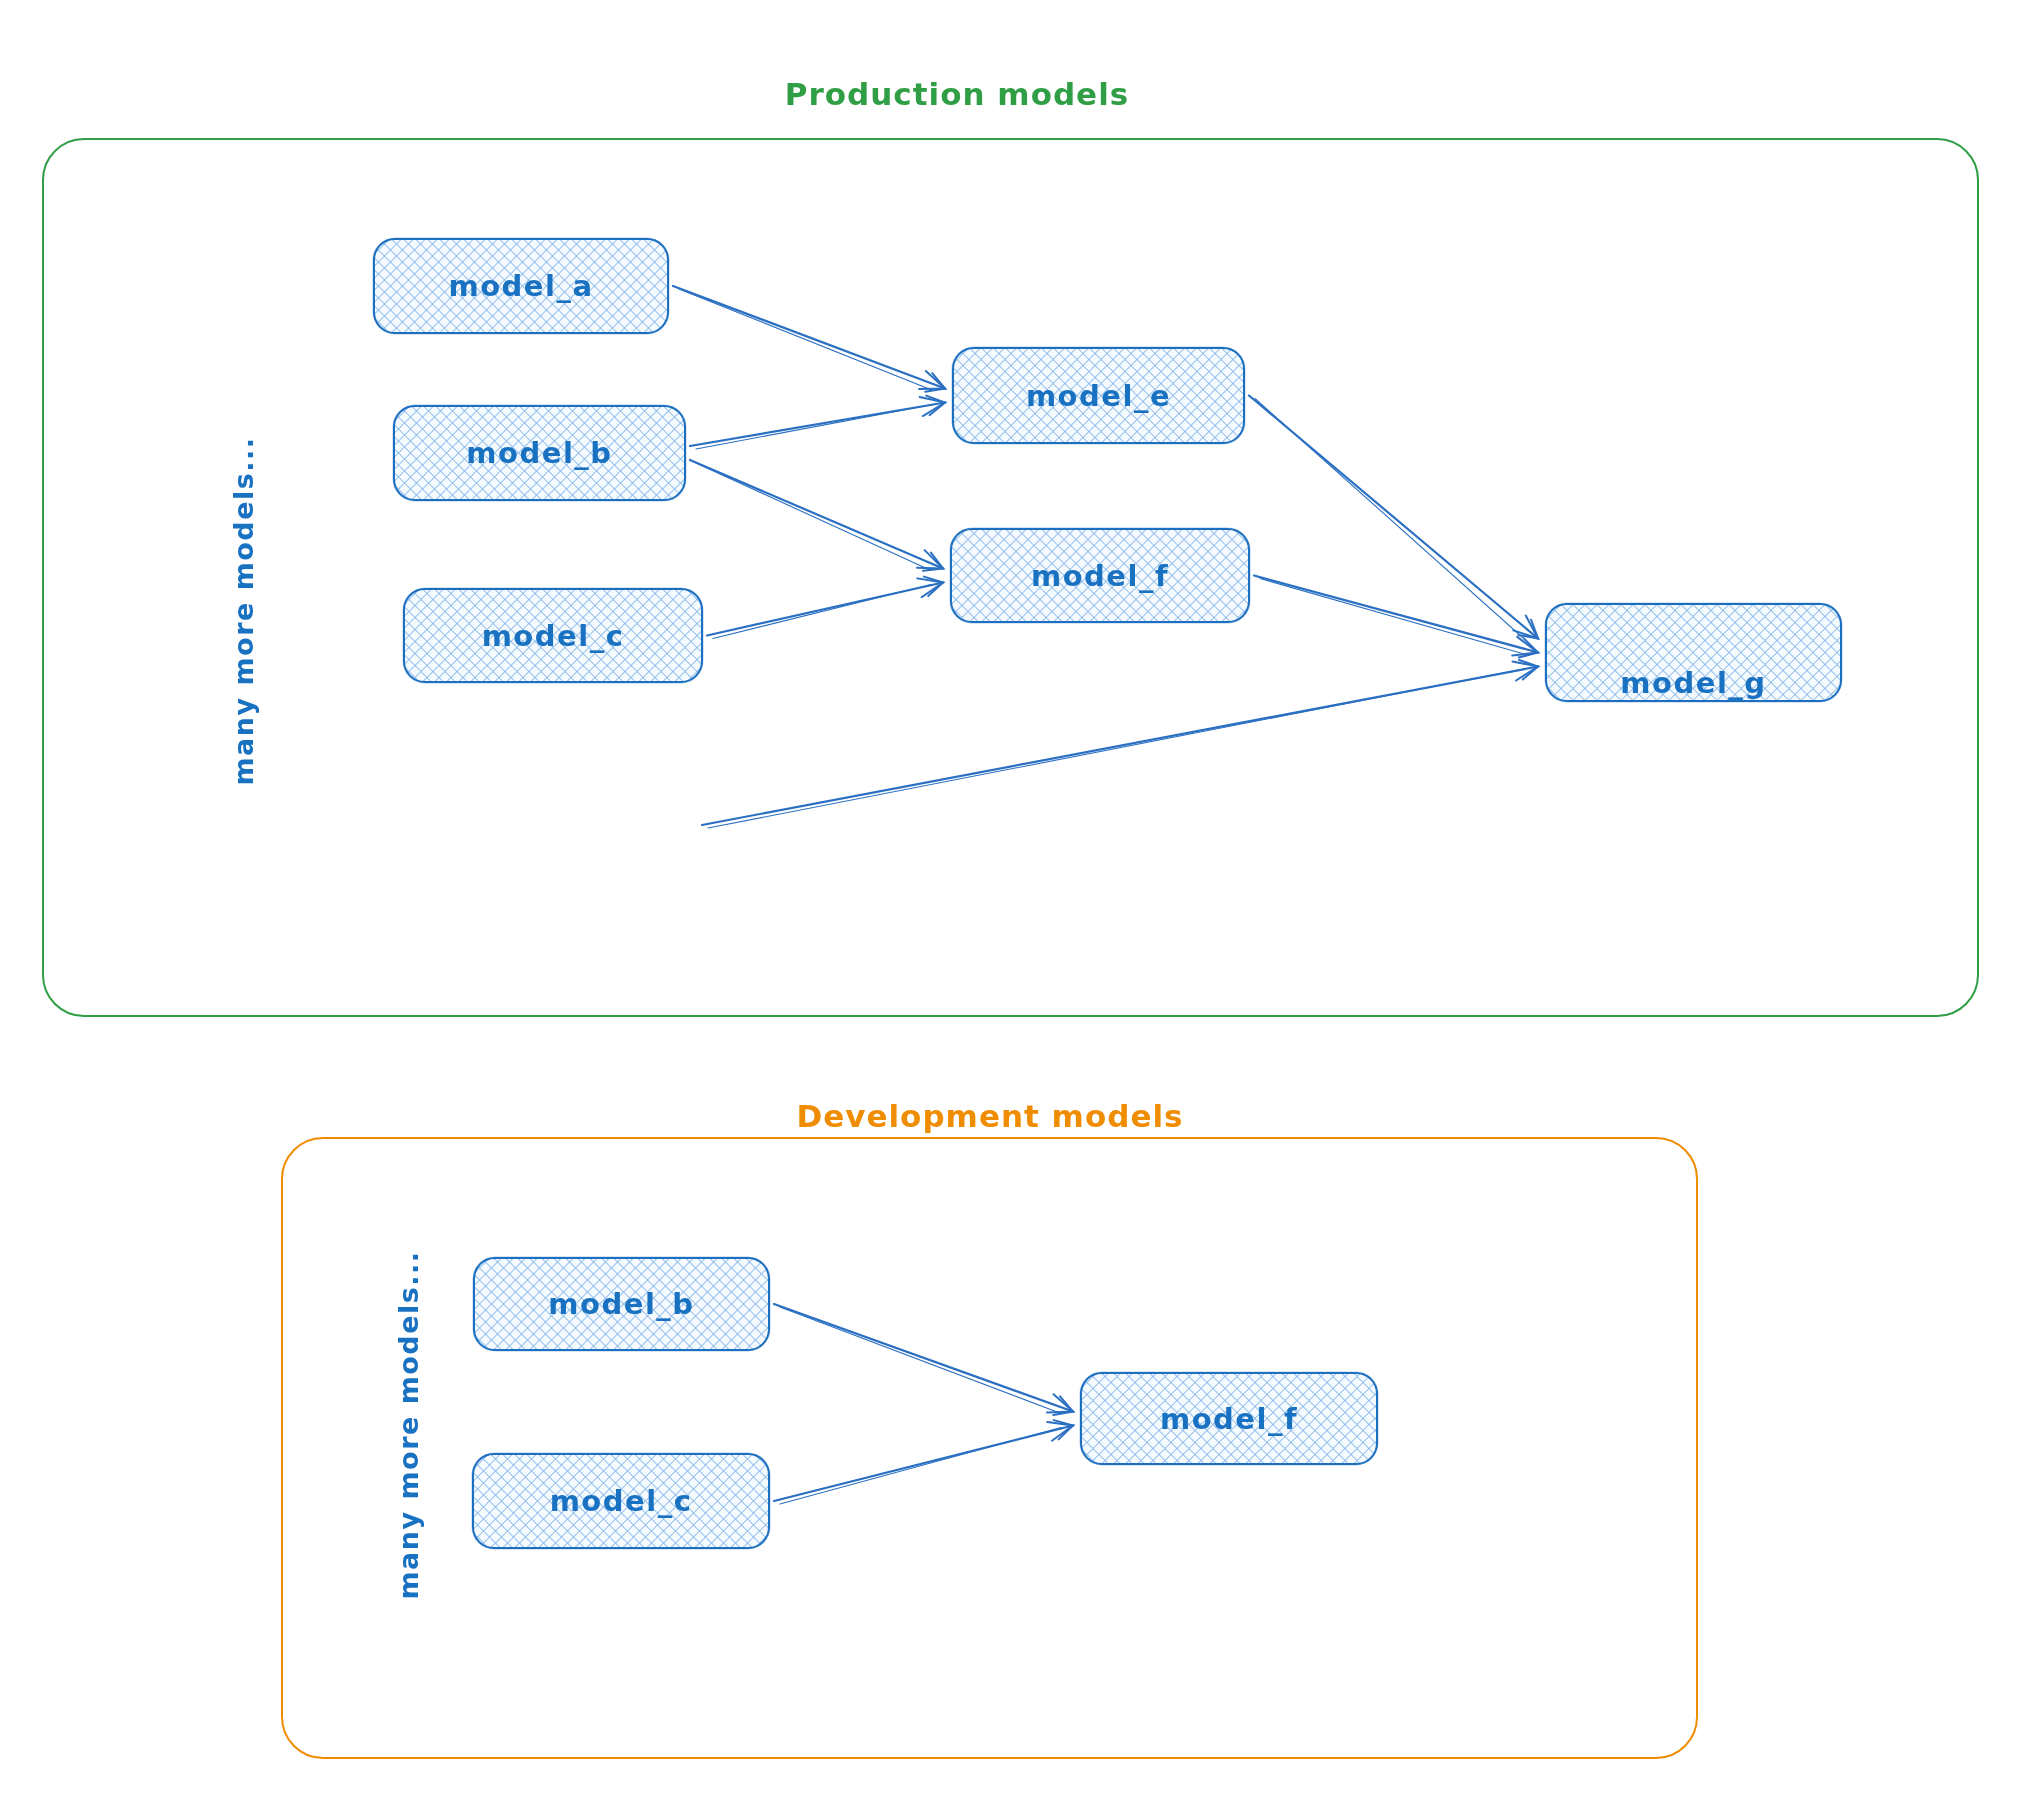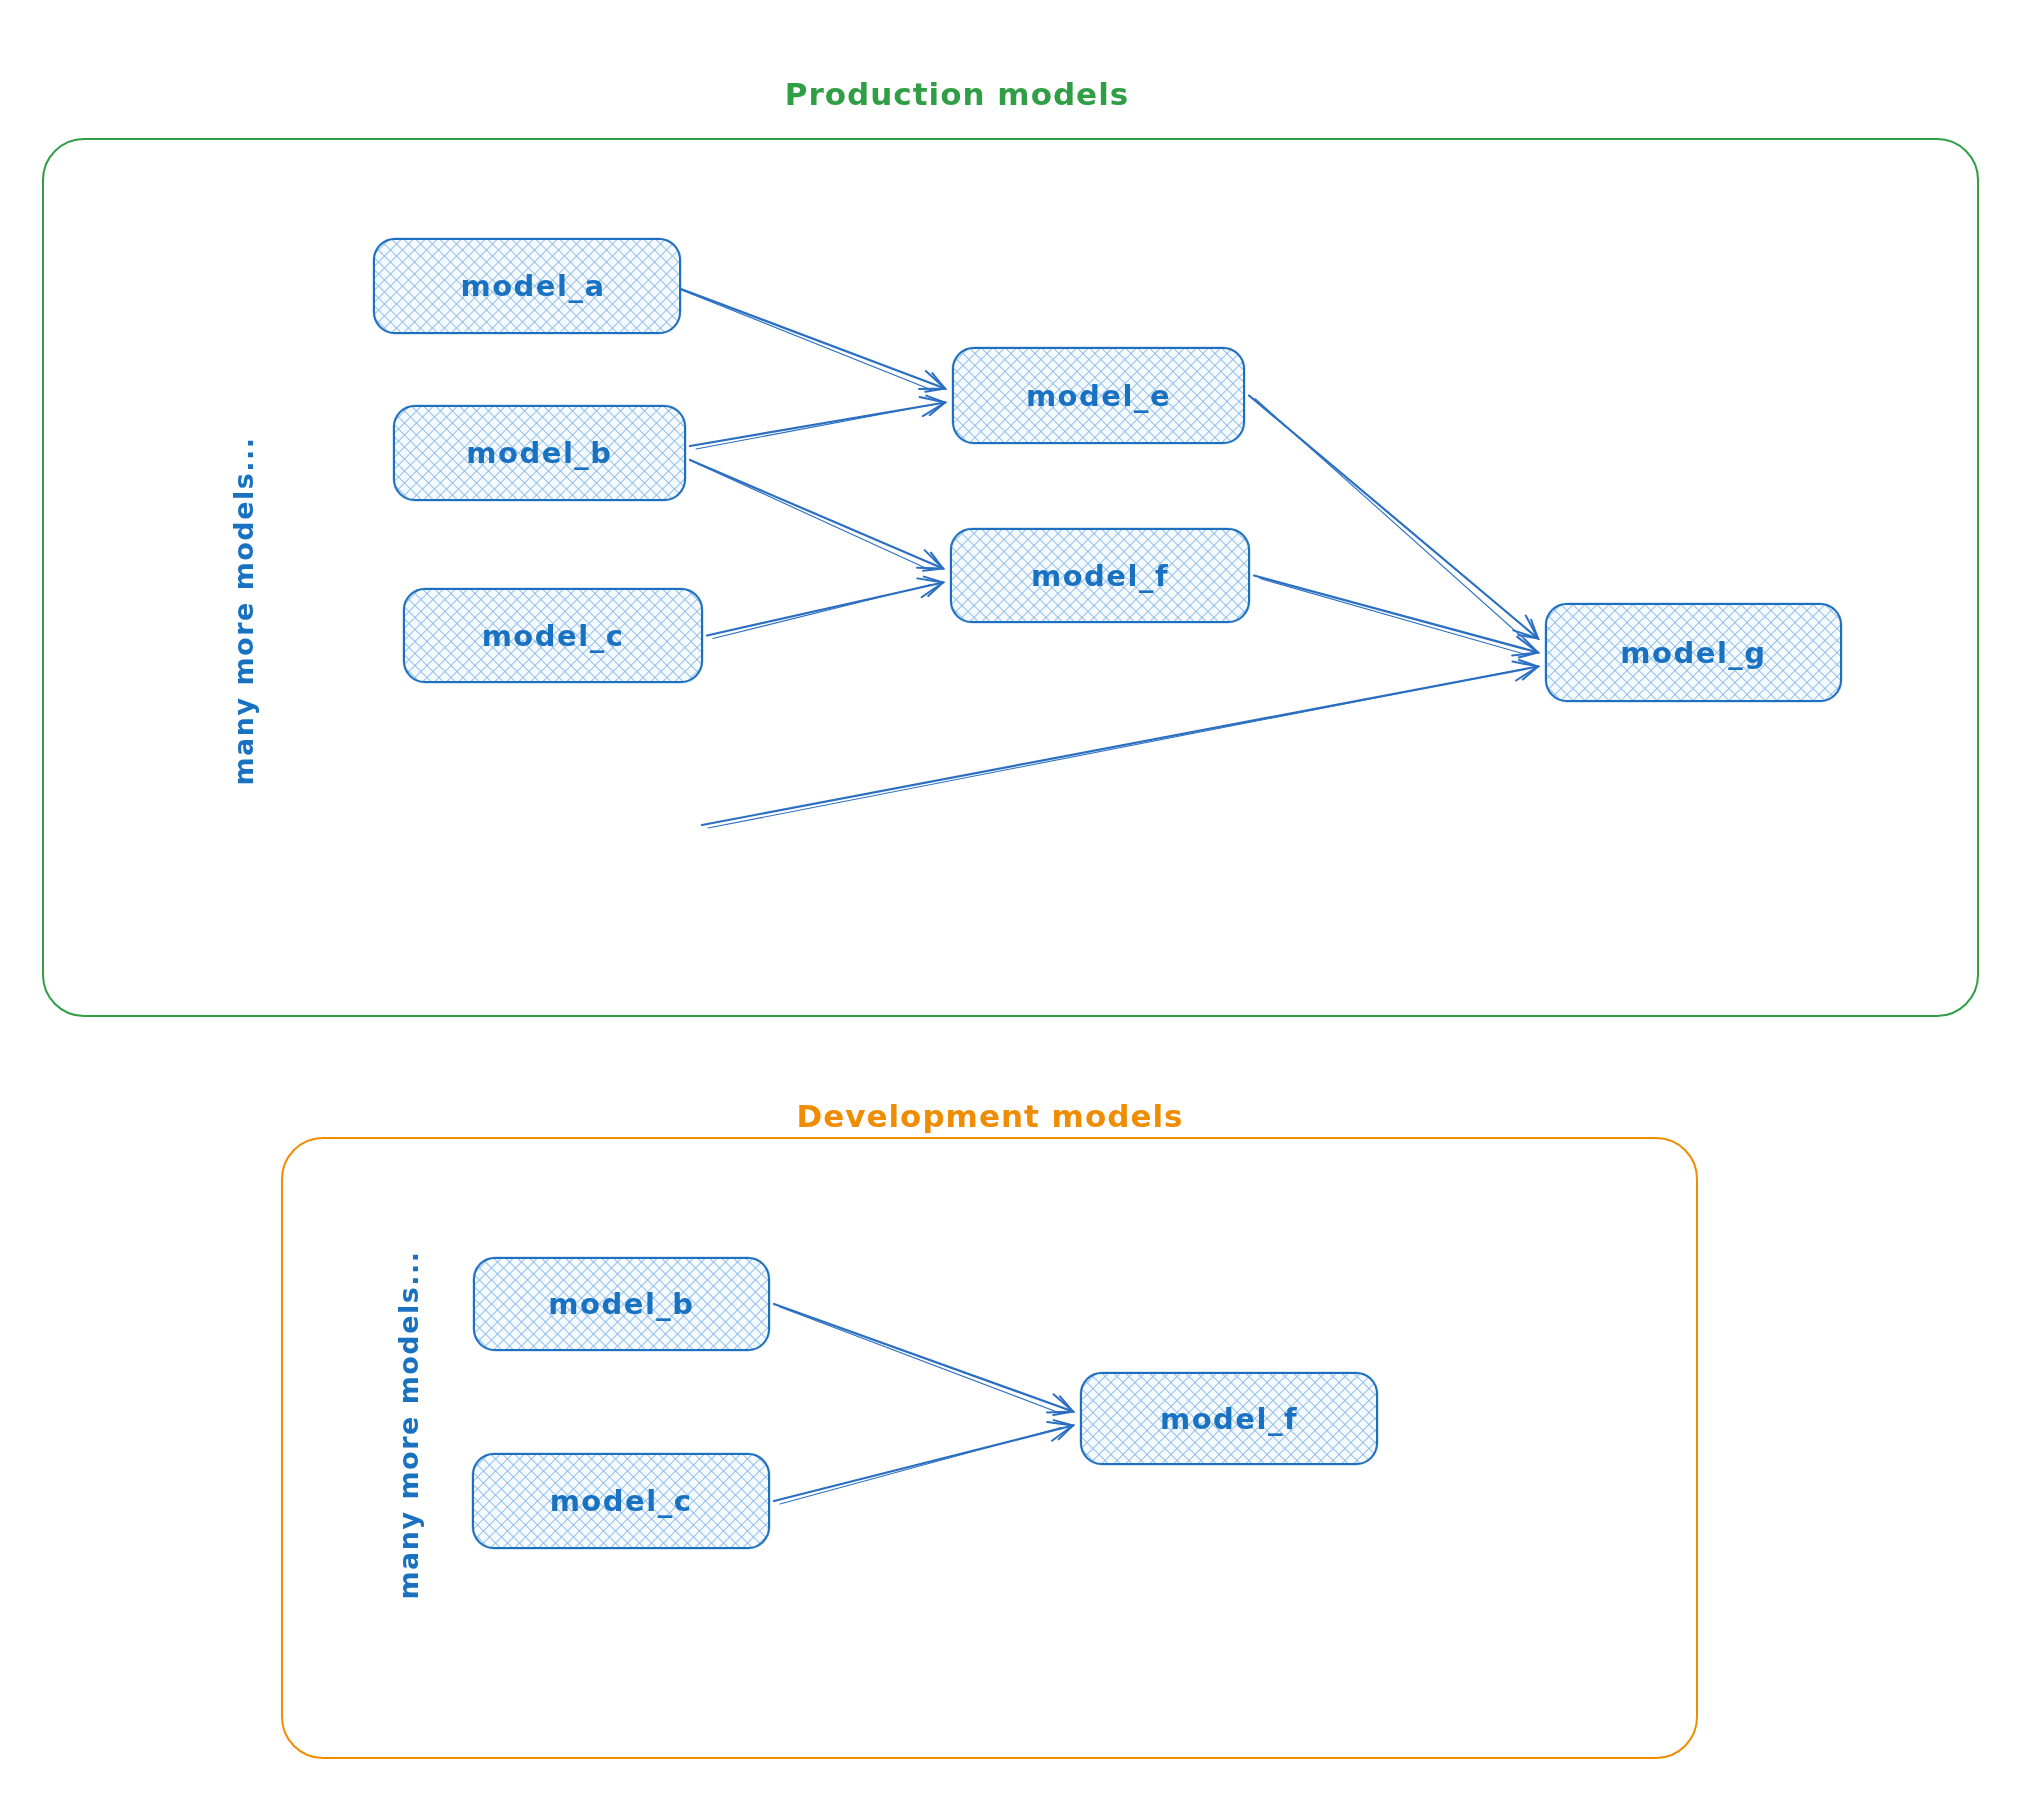--- a/index.html
+++ b/index.html
@@ -67,42 +67,42 @@
       <path d="M 1051.9505845529306 1440.7617859157006 L 1073 1425.5 L 1047.2284540709059 1422.0608983113907" fill="none" stroke="#2a6fc2" stroke-width="2" stroke-linecap="round"></path>
       <path d="M 1058.6047763500746 1439.3844350287877 L 1073 1425.5 L 1053.7388507192993 1420.1140805439957" fill="none" stroke="#2a6fc2" stroke-width="2" stroke-linecap="round"></path>
     </svg>
 
   <div class="section-title production" style="left:727px;top:64px;">Production models</div>
 
   <div class="frame production" style="left:42px;top:138px;width:1933px;height:875px;"></div>
 
   <div class="side-label" style="left:243px;top:611px;">many more models...</div>
 
-  <div class="node" style="left:373px;top:238px;width:292px;height:92px;padding-left:12px;">
+  <div class="node" style="left:373px;top:238px;width:292px;height:92px;">
     <span class="node-label">model_a</span>
   </div>
 
   <div class="node" style="left:393px;top:405px;width:289px;height:92px;">
     <span class="node-label">model_b</span>
   </div>
 
   <div class="node" style="left:403px;top:588px;width:296px;height:91px;">
     <span class="node-label">model_c</span>
   </div>
 
 
   <div class="node" style="left:952px;top:347px;width:289px;height:93px;">
     <span class="node-label">model_e</span>
   </div>
 
   <div class="node" style="left:950px;top:528px;width:296px;height:91px;">
     <span class="node-label">model_f</span>
   </div>
 
-  <div class="node" style="left:1545px;top:603px;width:293px;height:95px;">
+  <div class="node" style="left:1545px;top:603px;width:293px;height:95px;align-items:flex-end;">
     <span class="node-label">model_g</span>
   </div>
 
   <div class="section-title development" style="left:760px;top:1086px;">Development models</div>
 
   <div class="frame development" style="left:281px;top:1137px;width:1413px;height:618px;"></div>
 
   <div class="side-label" style="left:408px;top:1425px;">many more models...</div>
 
   <div class="node" style="left:473px;top:1257px;width:293px;height:90px;">

